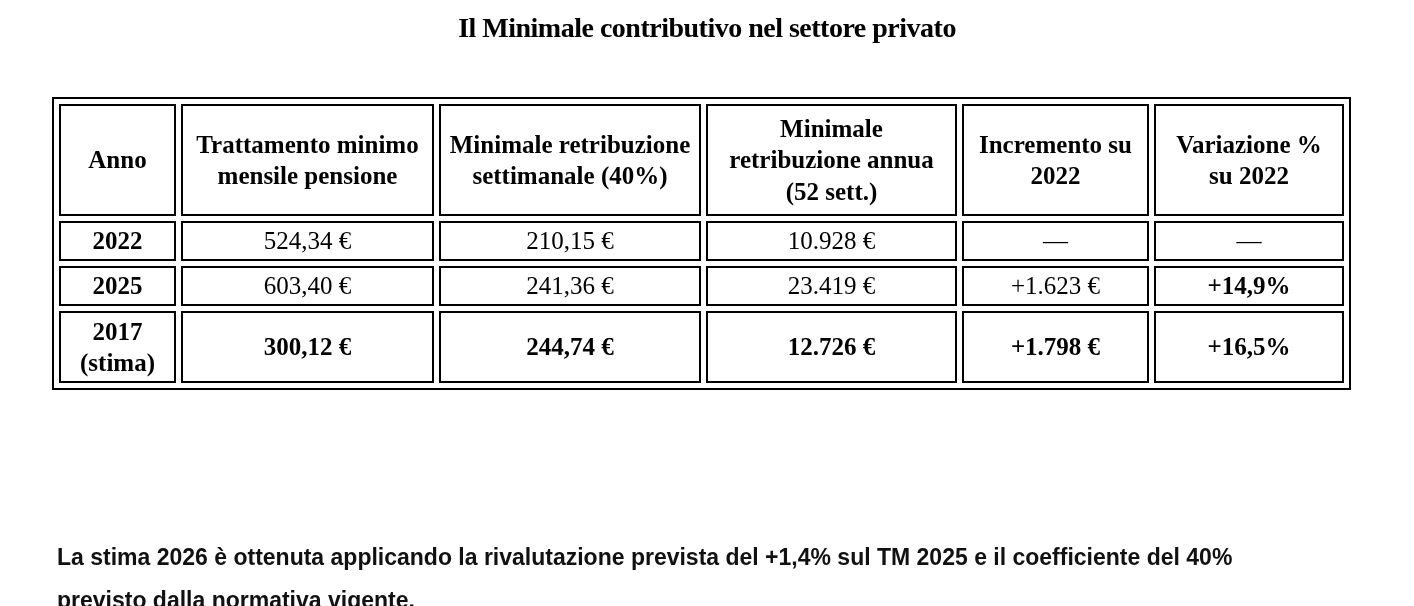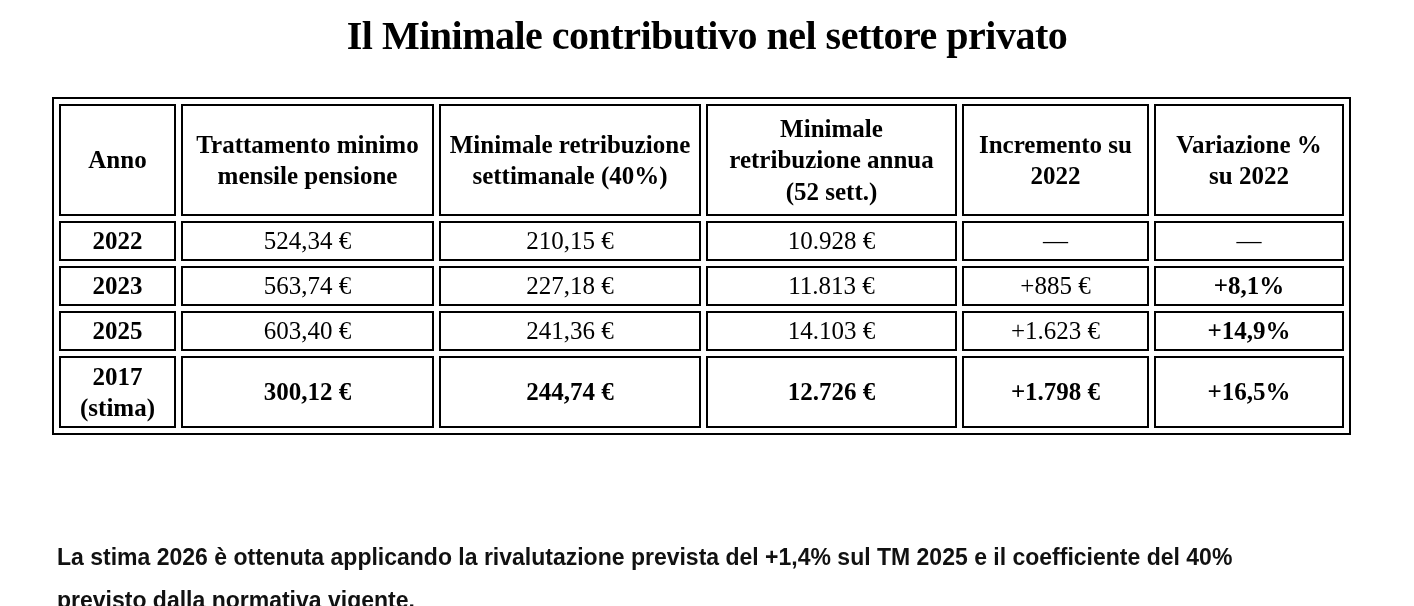--- a/index.html
+++ b/index.html
@@ -11,21 +11,21 @@
   }
   .page {
     width: 1414px;
     height: 606px;
     background: #ffffff;
     position: relative;
   }
   .title {
     font-family: "Liberation Serif", serif;
     font-weight: bold;
-    font-size: 40px;
+    font-size: 28px;
     color: #000000;
     text-align: center;
     padding-top: 12px;
     letter-spacing: -0.5px;
   }
   .table-wrap {
     position: absolute;
     left: 52px;
     top: 97px;
   }
@@ -101,32 +101,24 @@
       <tbody>
         <tr>
           <td class="bold">2022</td>
           <td>524,34 €</td>
           <td>210,15 €</td>
           <td>10.928 €</td>
           <td>—</td>
           <td>—</td>
         </tr>
         <tr>
-          <td class="bold">2023</td>
-          <td>563,74 €</td>
-          <td>227,18 €</td>
-          <td>11.813 €</td>
-          <td>+885 €</td>
-          <td class="bold">+8,1%</td>
-        </tr>
-        <tr>
           <td class="bold">2025</td>
           <td>603,40 €</td>
           <td>241,36 €</td>
-          <td>14.103 €</td>
+          <td>23.419 €</td>
           <td>+1.623 €</td>
           <td class="bold">+14,9%</td>
         </tr>
         <tr class="estimate-row">
           <td class="bold">2017 (stima)</td>
           <td class="bold">300,12 €</td>
           <td class="bold">244,74 €</td>
           <td class="bold">12.726 €</td>
           <td class="bold">+1.798 €</td>
           <td class="bold">+16,5%</td>

